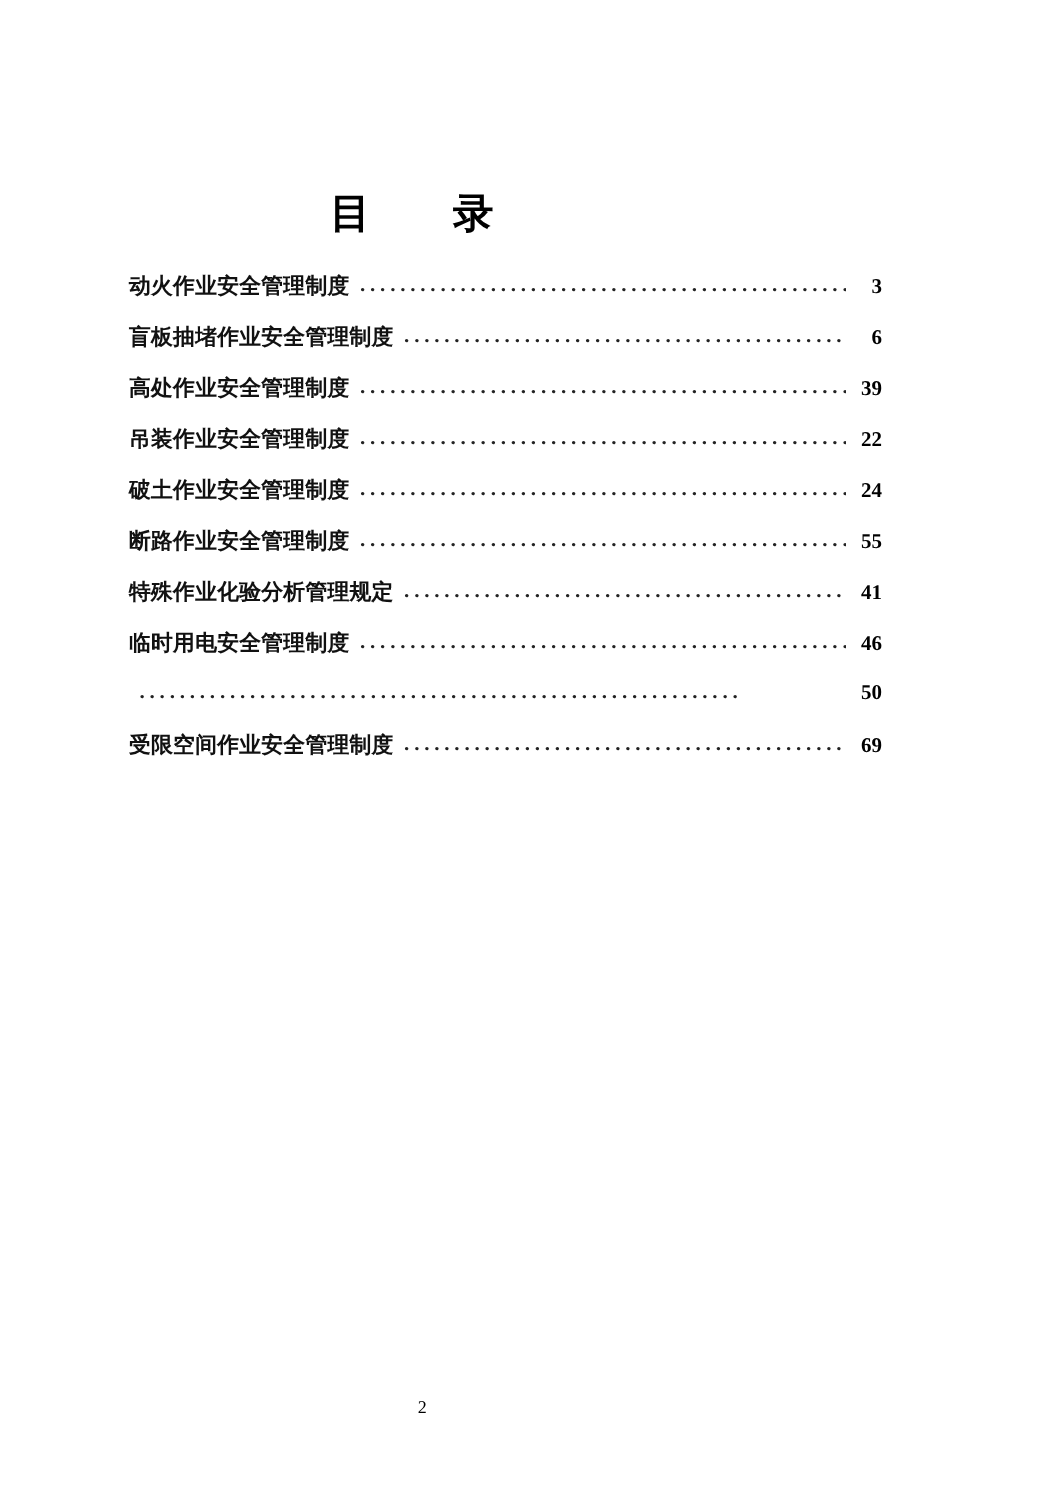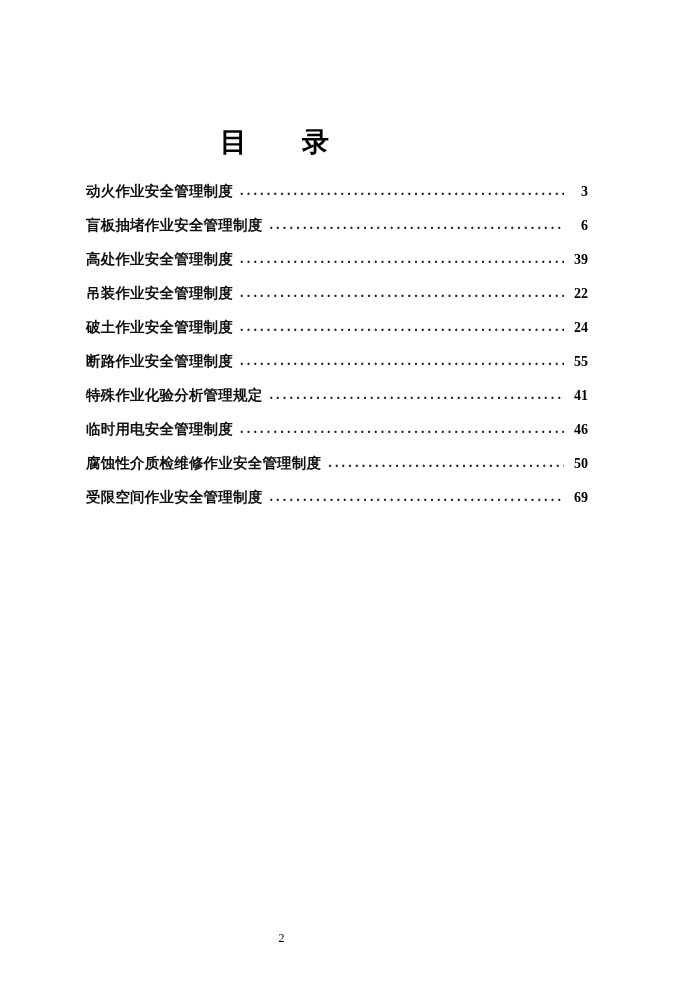--- a/index.html
+++ b/index.html
@@ -135,21 +135,20 @@
       <span class="toc-page">41</span>
     </li>
 
     <li class="toc-item">
       <span class="toc-text">临时用电安全管理制度</span>
       <span class="toc-dots">............................................................</span>
       <span class="toc-page">46</span>
     </li>
 
     <li class="toc-item">
-      <span class="toc-text">腐蚀性介质检维修作业安全管理制度</span>
       <span class="toc-dots">............................................................</span>
       <span class="toc-page">50</span>
     </li>
 
     <li class="toc-item">
       <span class="toc-text">受限空间作业安全管理制度</span>
       <span class="toc-dots">............................................................</span>
       <span class="toc-page">69</span>
     </li>
 

